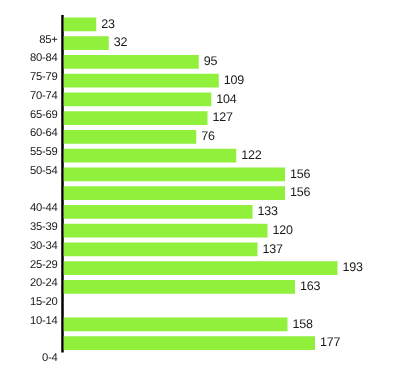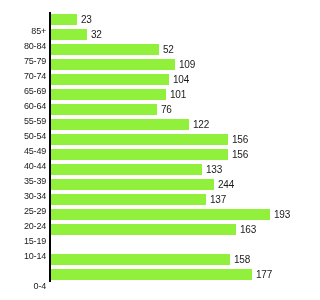--- a/index.html
+++ b/index.html
@@ -100,60 +100,59 @@
         <div class="cat-label">80-84</div>
         <div class="bar-wrap">
           <div class="bar" style="width: 36px; background: rgb(144, 240, 60);"></div>
           <span class="value-label">32</span>
         </div>
       </div>
       <div class="bar-row" style="top: 42px;">
         <div class="cat-label">75-79</div>
         <div class="bar-wrap">
           <div class="bar" style="width: 108px; background: rgb(144, 240, 60);"></div>
-          <span class="value-label">52</span>
+          <span class="value-label">95</span>
         </div>
       </div>
       <div class="bar-row" style="top: 57px; padding-left: 24px;">
         <div class="cat-label">70-74</div>
         <div class="bar-wrap">
           <div class="bar" style="width: 124px; background: rgb(144, 240, 60);"></div>
           <span class="value-label">109</span>
         </div>
       </div>
       <div class="bar-row" style="top: 72px;">
         <div class="cat-label">65-69</div>
         <div class="bar-wrap">
           <div class="bar" style="width: 118px; background: rgb(144, 240, 60);"></div>
           <span class="value-label">104</span>
         </div>
       </div>
       <div class="bar-row" style="top: 87px;">
         <div class="cat-label">60-64</div>
         <div class="bar-wrap">
           <div class="bar" style="width: 115px; background: rgb(144, 240, 60);"></div>
-          <span class="value-label">101</span>
+          <span class="value-label">127</span>
         </div>
       </div>
       <div class="bar-row" style="top: 102px;">
         <div class="cat-label">55-59</div>
         <div class="bar-wrap">
           <div class="bar" style="width: 106px; background: rgb(144, 240, 60);"></div>
           <span class="value-label">76</span>
         </div>
       </div>
       <div class="bar-row" style="top: 117px;">
         <div class="cat-label">50-54</div>
         <div class="bar-wrap">
           <div class="bar" style="width: 138px; background: rgb(144, 240, 60);"></div>
           <span class="value-label">122</span>
         </div>
       </div>
       <div class="bar-row" style="top: 132px;">
-        <div class="cat-label">45-49</div>
         <div class="bar-wrap">
           <div class="bar" style="width: 177px; background: rgb(144, 240, 60);"></div>
           <span class="value-label">156</span>
         </div>
       </div>
       <div class="bar-row" style="top: 147px;">
         <div class="cat-label">40-44</div>
         <div class="bar-wrap">
           <div class="bar" style="width: 177px; background: rgb(144, 240, 60);"></div>
           <span class="value-label">156</span>
@@ -163,39 +162,39 @@
         <div class="cat-label">35-39</div>
         <div class="bar-wrap">
           <div class="bar" style="width: 151px; background: rgb(144, 240, 60);"></div>
           <span class="value-label">133</span>
         </div>
       </div>
       <div class="bar-row" style="top: 177px;">
         <div class="cat-label">30-34</div>
         <div class="bar-wrap">
           <div class="bar" style="width: 163px; background: rgb(144, 240, 60);"></div>
-          <span class="value-label">244</span>
+          <span class="value-label">120</span>
         </div>
       </div>
       <div class="bar-row" style="top: 192px;">
         <div class="cat-label">25-29</div>
         <div class="bar-wrap">
           <div class="bar" style="width: 155px; background: rgb(144, 240, 60);"></div>
           <span class="value-label">137</span>
         </div>
       </div>
       <div class="bar-row" style="top: 207px;">
         <div class="cat-label">20-24</div>
         <div class="bar-wrap">
           <div class="bar" style="width: 219px; background: rgb(144, 240, 60);"></div>
           <span class="value-label">193</span>
         </div>
       </div>
       <div class="bar-row" style="top: 222px;">
-        <div class="cat-label">15-19</div>
+        <div class="cat-label">15-20</div>
         <div class="bar-wrap">
           <div class="bar" style="width: 185px; background: rgb(144, 240, 60);"></div>
           <span class="value-label">163</span>
         </div>
       </div>
       <div class="bar-row" style="top: 237px;">
         <div class="cat-label">10-14</div>
       </div>
       <div class="bar-row" style="top: 252px;">
         <div class="bar-wrap">

